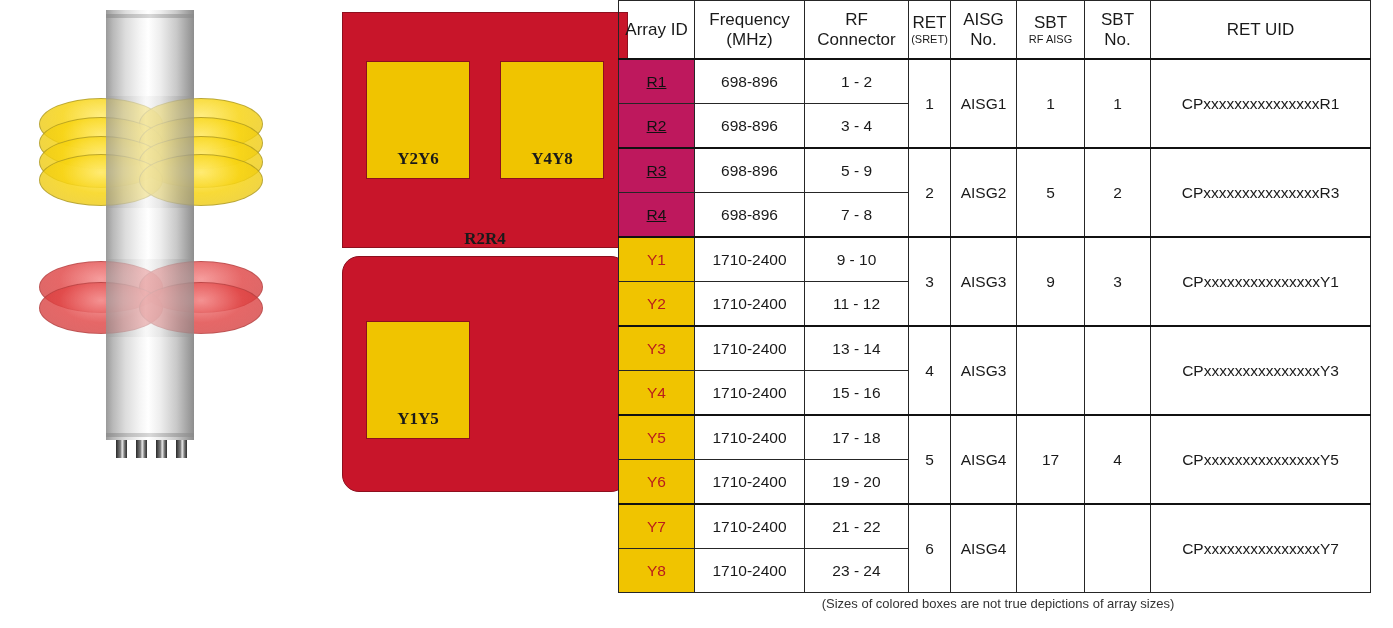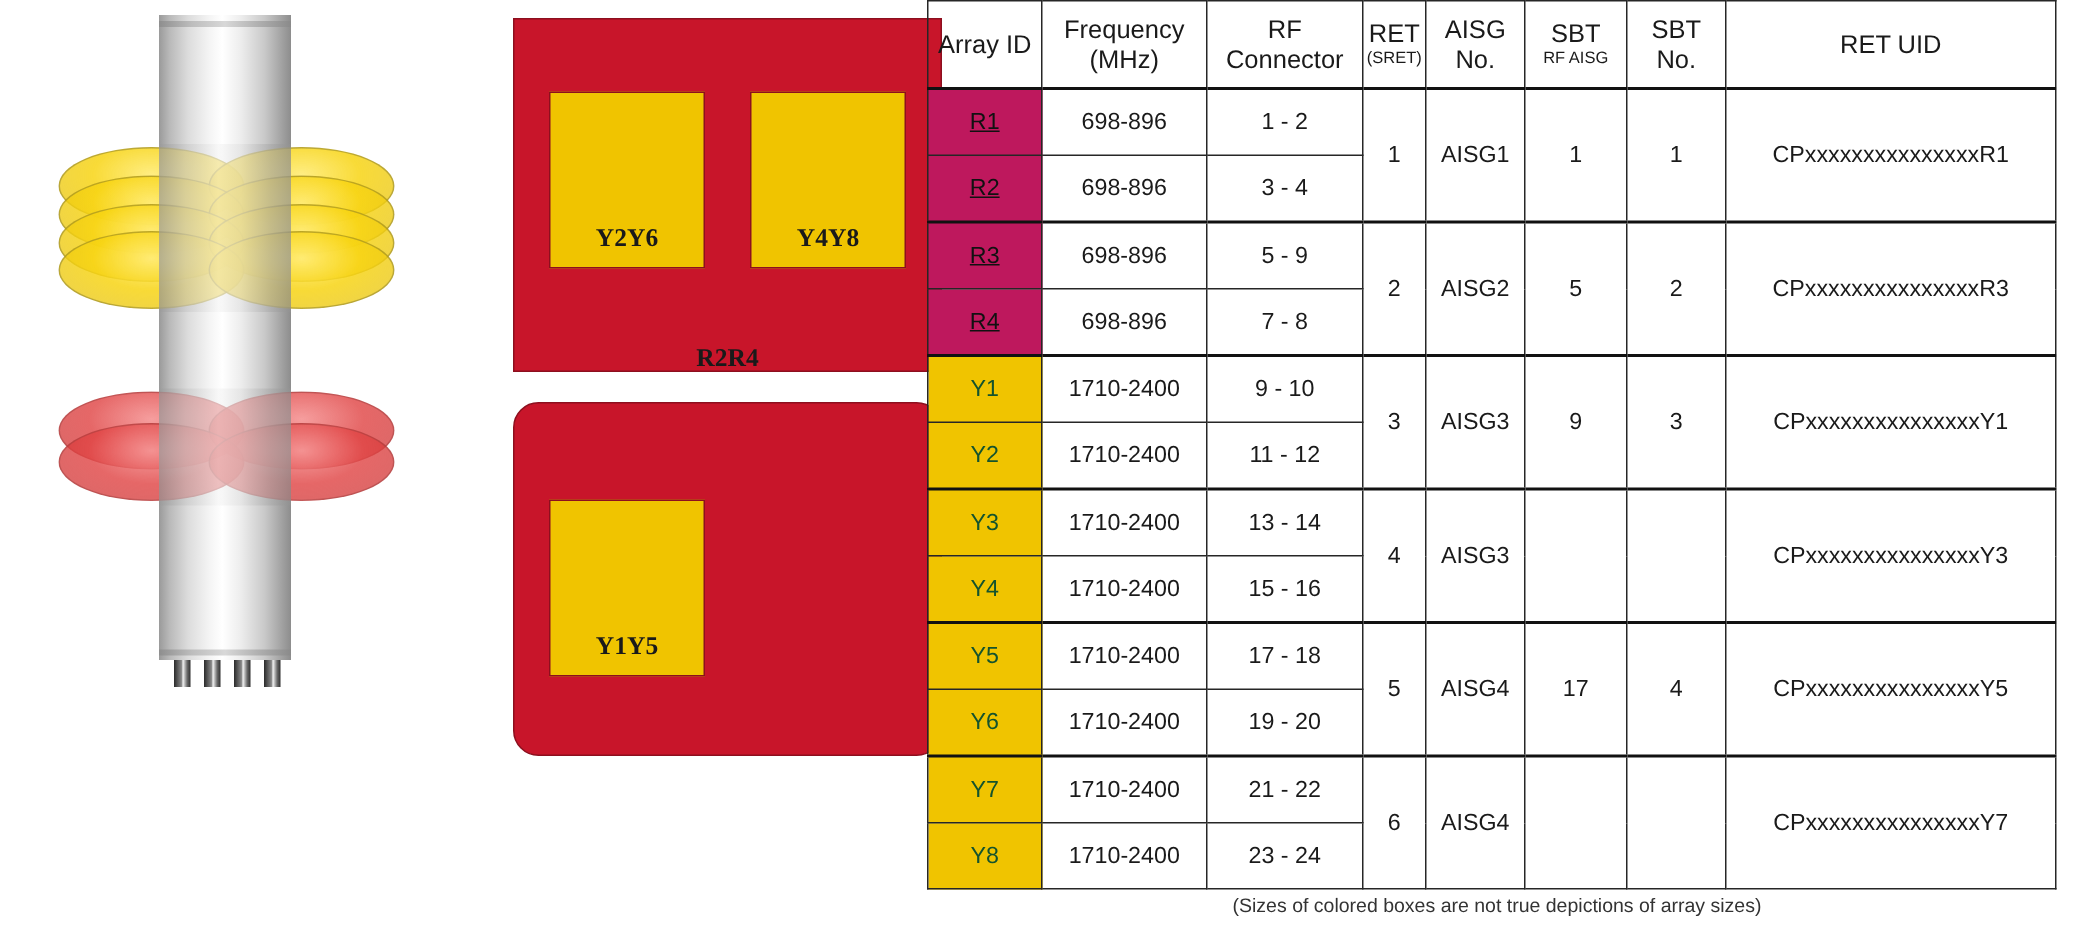--- a/index.html
+++ b/index.html
@@ -49,21 +49,21 @@
       rgba(225,225,225,.62) 62%, rgba(170,170,170,.68) 85%, rgba(145,145,145,.72) 100%);
   }
 
   
   #arrays-panel{position:absolute;left:318px;top:12px;width:267px;height:490px;margin-left:24px;}
   .redbox{
     position:absolute;left:0;width:284px;height:234px;
     background:#c8152a;border:1px solid #8d0f1e;
   }
   .redbox.top{top:0;}
-  .redbox.bottom{top:256px;border-radius:17px;}
+  .redbox.bottom{top:244px;border-radius:17px;}
   .yellowbox{
     position:absolute;width:104px;height:118px;
     background:#f0c400;border:1px solid #8d0f1e;
     display:flex;align-items:flex-end;justify-content:center;
     font-family:"Liberation Serif", serif;font-weight:bold;font-size:17px;
     color:#1a1a1a;padding-bottom:9px;box-sizing:border-box;
   }
   .redbox.top .yellowbox{top:48px;}
   .redbox.bottom .yellowbox{top:64px;}
   .yellowbox.left{left:23px;}
@@ -104,21 +104,21 @@
   .c-ret{width:42px;}
   .c-aisg{width:66px;}
   .c-sbtport{width:68px;}
   .c-sbtno{width:66px;}
   .c-uid{width:220px;}
 
   .hdr-sub{font-size:11px;display:block;}
   .hdr-sub.big{font-size:17px;}
 
   td.red-cell{background:#be185d;color:#111111;text-decoration:underline;}
-  td.yellow-cell{background:#f0c400;color:#14532d;}
+  td.yellow-cell{background:#f0c400;color:#b91c1c;}
 
   
   tr.group-start > td{border-top:2px solid #111111;}
 
   #caption{
     position:absolute;left:618px;top:596px;width:760px;
     text-align:center;font-size:13px;color:#333333;
   }
 </style>
 </head>

